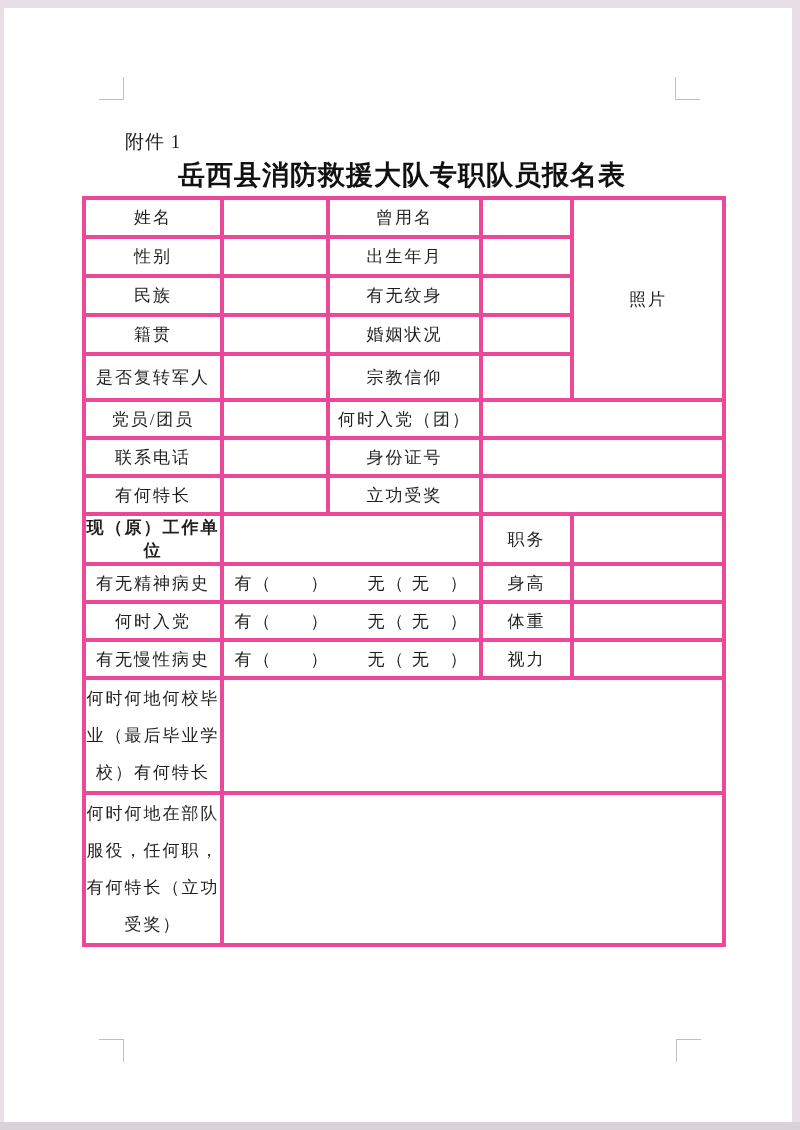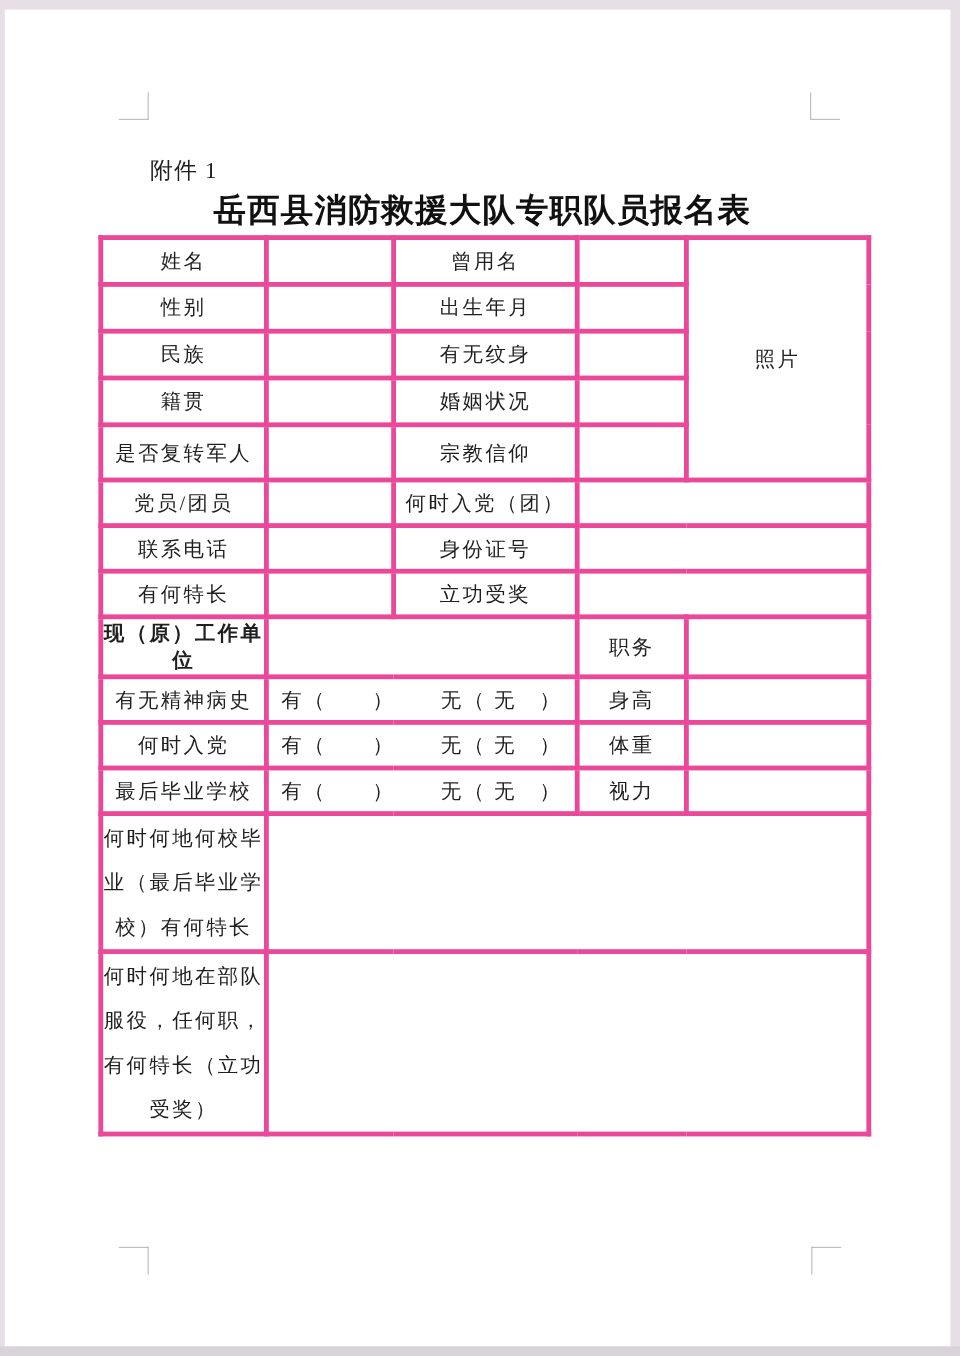--- a/index.html
+++ b/index.html
@@ -139,21 +139,21 @@
         <td>身高</td>
         <td></td>
       </tr>
       <tr class="h38">
         <td>何时入党</td>
         <td colspan="2" class="opt">有（　　）　　无（ 无　）</td>
         <td>体重</td>
         <td></td>
       </tr>
       <tr class="h38">
-        <td>最后毕业学校</td>
+        <td>有无慢性病史</td>
         <td colspan="2" class="opt">有（　　）　　无（ 无　）</td>
         <td>视力</td>
         <td></td>
       </tr>
       <tr class="h112">
         <td class="big">何时何地何校毕业（最后毕业学校）有何特长</td>
         <td colspan="4"></td>
       </tr>
       <tr class="h149">
         <td class="big">何时何地在部队服役，任何职，有何特长（立功受奖）</td>

